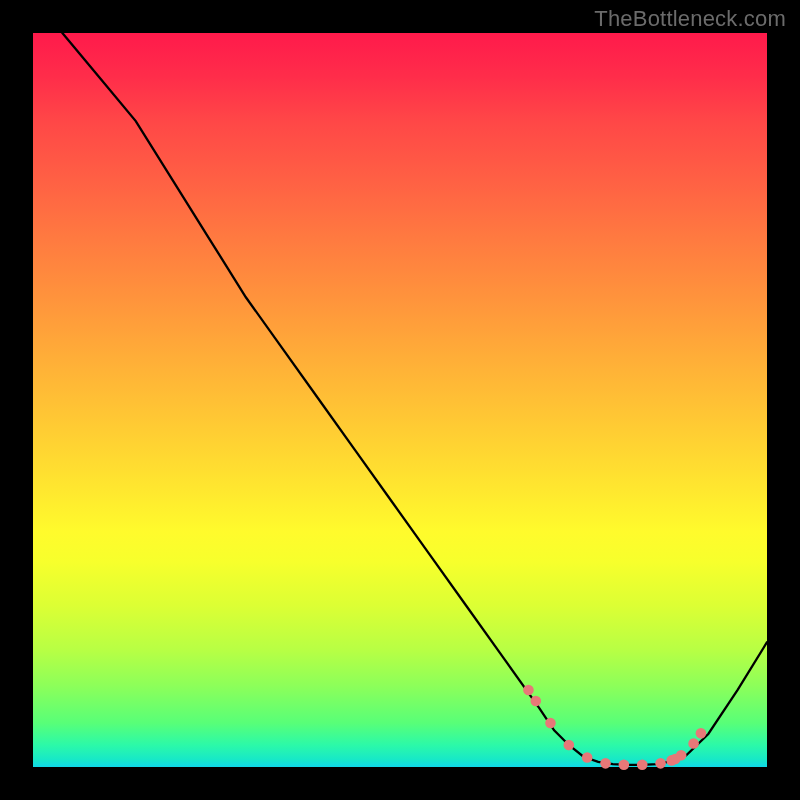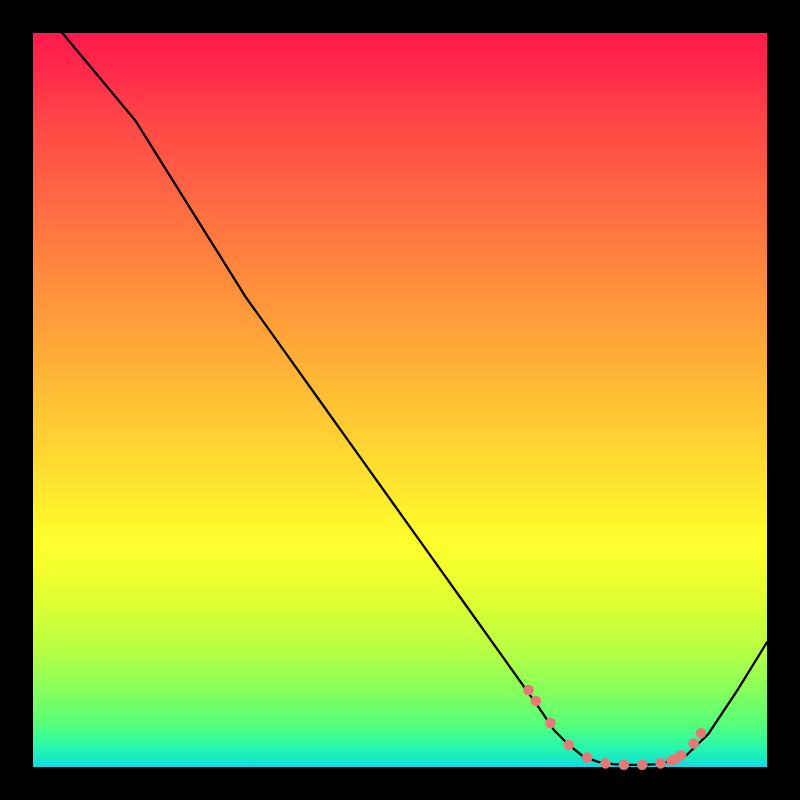--- a/index.html
+++ b/index.html
@@ -89,13 +89,14 @@
           <circle cx="627.57" cy="730.33" r="5.3" fill="#e77878"></circle>
           <circle cx="638.58" cy="727.39" r="5.3" fill="#e77878"></circle>
           <circle cx="642.25" cy="725.93" r="5.3" fill="#e77878"></circle>
           <circle cx="648.12" cy="722.26" r="5.3" fill="#e77878"></circle>
           <circle cx="660.60" cy="710.51" r="5.3" fill="#e77878"></circle>
           <circle cx="667.94" cy="700.24" r="5.3" fill="#e77878"></circle>
         </g>
     </svg>
   </div>
 
+  <div class="watermark">TheBottleneck.com</div>
 </div>
 
 </body></html>

